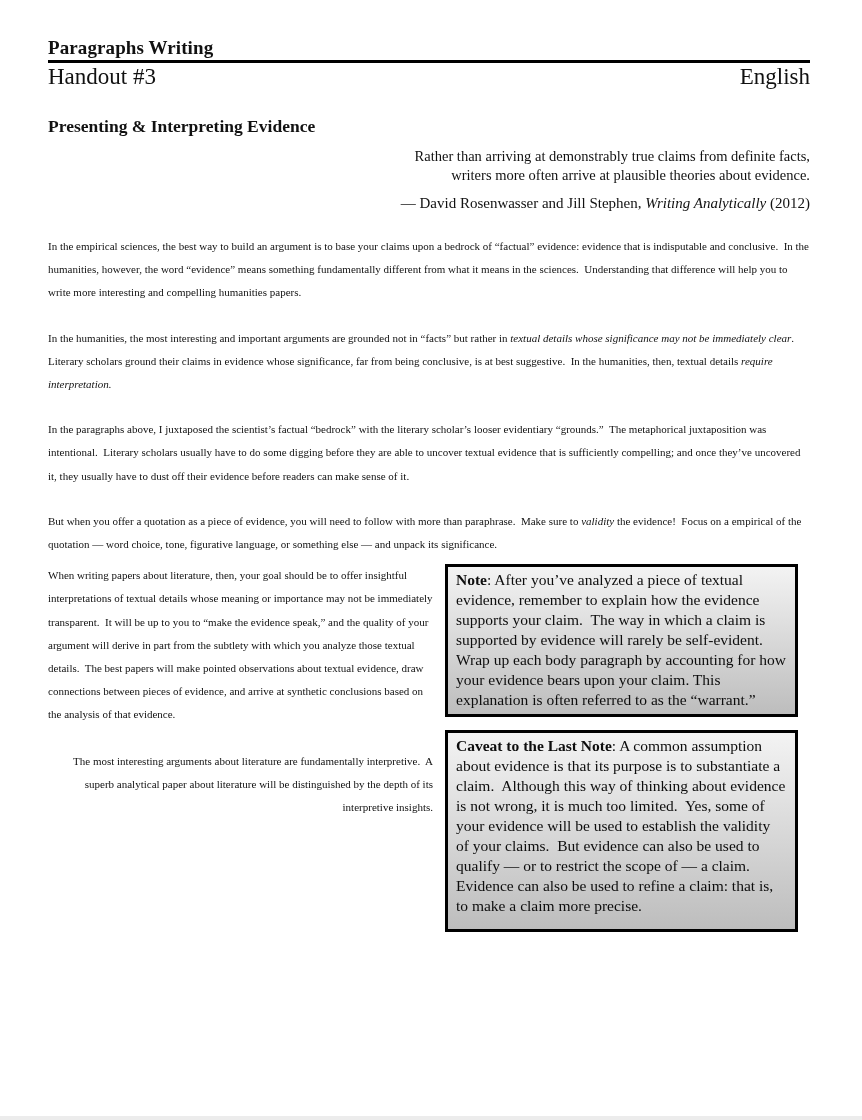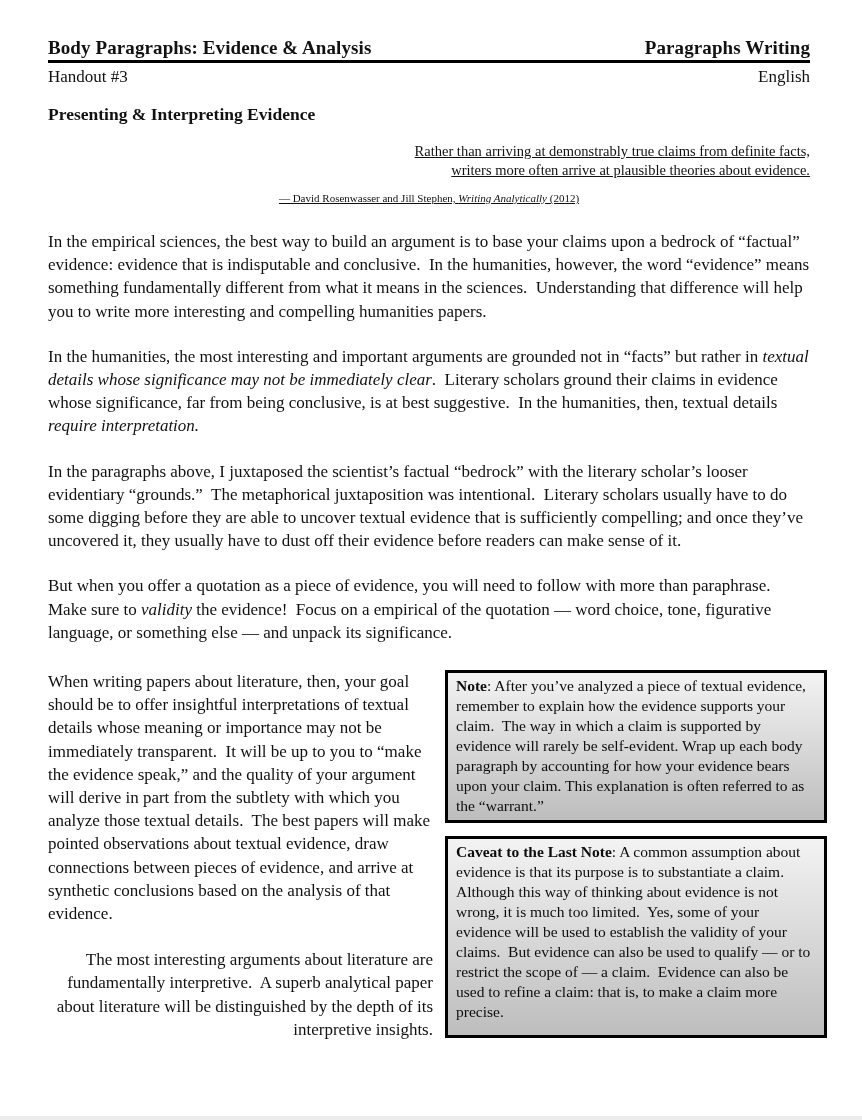--- a/index.html
+++ b/index.html
@@ -16,43 +16,43 @@
   .header-row {
     display: flex; justify-content: space-between; align-items: baseline;
     border-bottom: 3px solid #000;
     padding-bottom: 0px;
   }
   .doc-title, .course-title {
     font-weight: bold; font-size: 19px; line-height: 24px; letter-spacing: 0.1px;
   }
   .sub-row {
     display: flex; justify-content: space-between;
-    font-size: 17px; line-height: 22px; margin-top: 3px; text-align: center;
+    font-size: 23px; line-height: 22px; margin-top: 3px; text-align: center;
   }
 
   .section-heading {
-    font-weight: bold; font-size: 17.5px; margin-top: 16px;
+    font-weight: bold; font-size: 17.5px; margin-top: 28px;
   }
 
-  .epigraph { text-align: right; margin-top: 17px; text-decoration: underline; }
+  .epigraph { text-align: right; margin-top: 10px; }
   .epigraph .quote-line { font-size: 14.5px; line-height: 19px; }
-  .epigraph .attribution { font-size: 11px; line-height: 19px; margin-top: 9px; text-align: center; }
+  .epigraph .attribution { font-size: 15px; line-height: 19px; margin-top: 9px; }
 
   .body-paragraph {
-    font-size: 17px; line-height: 23.2px; margin-top: 22px;
+    font-size: 11px; line-height: 23.2px; margin-top: 22px;
     white-space: pre-wrap;
   }
 
   .two-col {
-    display: flex; gap: 12px; margin-top: 26px; align-items: flex-start;
+    display: flex; gap: 12px; margin-top: 8px; align-items: flex-start;
   }
   .left-col { width: 385px; flex: none; }
   .left-col .body-paragraph { margin-top: 0; }
   .left-col .body-paragraph + .body-paragraph { margin-top: 23px; text-align: right; }
-  .right-col { width: 382px; flex: none; padding-top: 0px; }
+  .right-col { width: 353px; flex: none; padding-top: 0px; }
 
   .note-box {
     border: 3px solid #000;
     background: linear-gradient(180deg, #f3f3f3 0%, #dedede 40%, #bdbdbd 100%);
     padding: 3px 8px 4px 8px;
     font-size: 15.5px; line-height: 20px;
     white-space: pre-wrap;
     color: #0d0d0d;
   }
   .note-box.clipped {
@@ -64,21 +64,20 @@
     position: absolute; left: 0; bottom: 0; width: 862px; height: 4px;
     background: #ececec;
   }
 </style>
 </head>
 <body>
 
 <div class="page">
 
   <div class="header-row">
-    <span class="doc-title">Body Paragraphs: Evidence &amp; Analysis</span>
     <span class="course-title">Paragraphs Writing</span>
   </div>
 
   <div class="sub-row">
     <span>Handout #3</span>
     <span>English</span>
   </div>
 
   <div class="section-heading">Presenting &amp; Interpreting Evidence</div>
 

